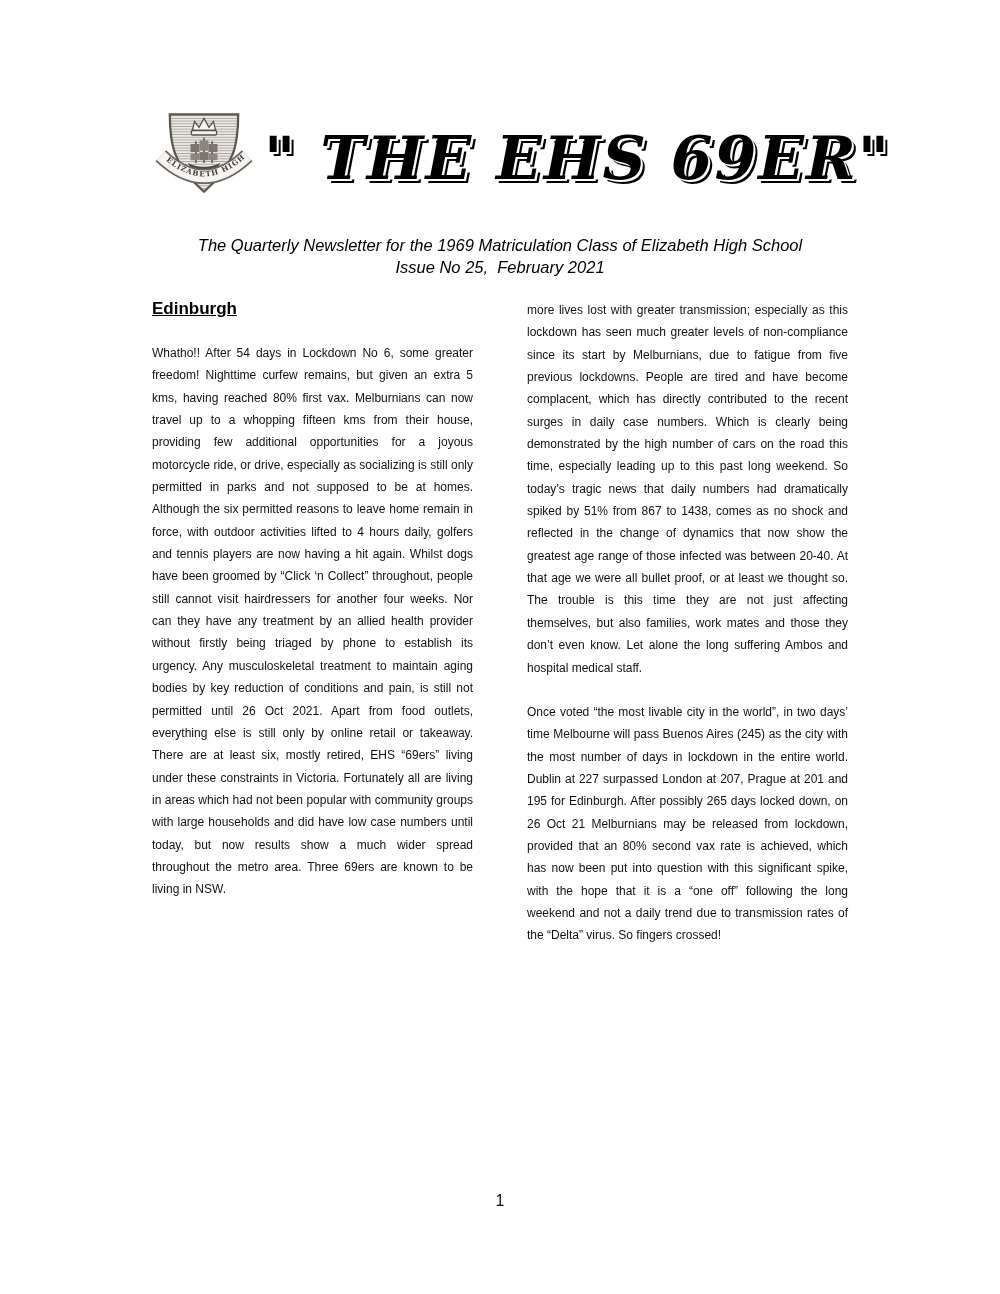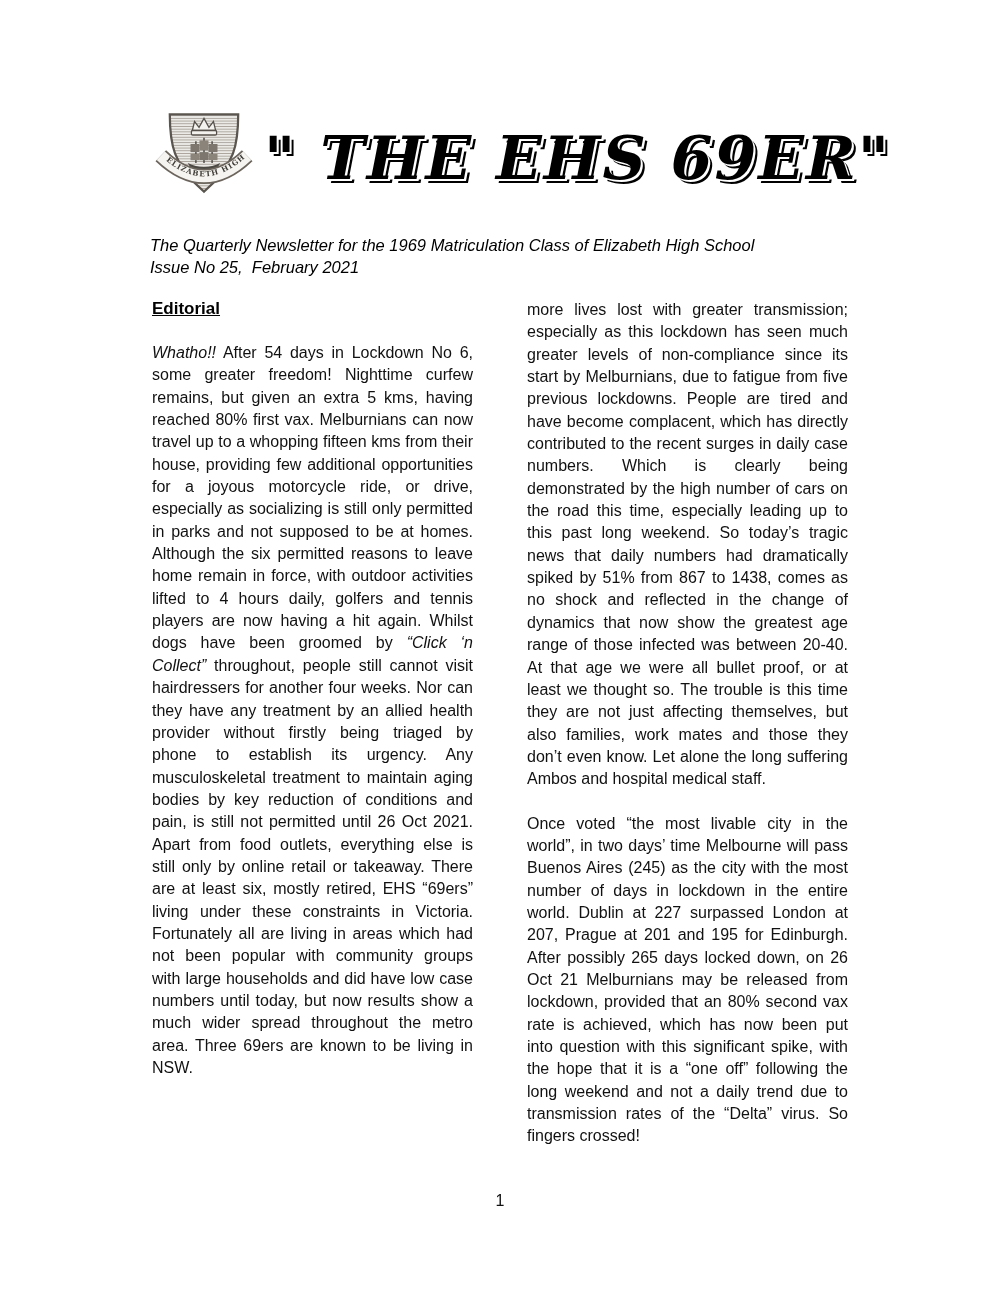--- a/index.html
+++ b/index.html
@@ -43,20 +43,21 @@
     letter-spacing: 2px;
     white-space: nowrap;
     color: #000;
     text-shadow: 2px 2px 0 #ffffff, 4px 4px 0 #000000;
   }
   .subtitle {
     position: absolute;
     top: 234px;
     left: 150px;
     width: 700px;
+    text-align: center;
     font-style: italic;
     font-size: 16.5px;
     line-height: 22px;
     color: #000;
   }
   .subtitle .line2 { white-space: pre-wrap; }
   .content {
     position: absolute;
     top: 299px;
     left: 152px;
@@ -70,26 +71,26 @@
   }
   h2.heading {
     margin: 0 0 23px 0;
     font-size: 17px;
     font-weight: 700;
     text-decoration: underline;
     color: #000;
   }
   p.para {
     margin: 0 0 22px 0;
-    font-size: 16px;
+    font-size: 12px;
     line-height: 22.35px;
     text-align: justify;
     color: #111;
   }
-  .run-italic { font-style: italic; }
+  .run-italic { }
   .run-underline { }
   .footer {
     position: absolute;
     top: 1192px;
     left: 0;
     width: 100%;
     text-align: center;
     font-size: 16px;
     color: #111;
   }
@@ -145,21 +146,21 @@
     </div>
   </div>
 
   <div class="subtitle">
     <div class="line1">The Quarterly Newsletter for the 1969 Matriculation Class of Elizabeth High School</div>
     <div class="line2">Issue No 25,  February 2021</div>
   </div>
 
   <div class="content">
     <div class="column">
-      <h2 class="heading">Editorial</h2>
+      <h2 class="heading">Edinburgh</h2>
       <p class="para"><span class="run-italic">Whatho!!</span><span class="run-normal"> After 54 days in Lockdown No 6, some greater freedom! Nighttime curfew remains, but given an extra 5 kms, having reached 80% first vax. Melburnians can now travel up to a whopping fifteen kms from their house, providing few additional opportunities for a joyous motorcycle ride, or drive, especially as socializing is still only permitted in parks and not supposed to be at homes. Although the six permitted reasons to leave home remain in force, with outdoor activities lifted to 4 hours daily, golfers and tennis players are now having a hit again. Whilst dogs have been groomed by </span><span class="run-italic">“Click ‘n Collect”</span><span class="run-normal"> throughout, people still cannot visit hairdressers for another four weeks. Nor can they have any treatment by an allied health provider without firstly being triaged by phone to establish its urgency. Any musculoskeletal treatment to maintain aging bodies by key reduction of conditions and pain, is still not permitted until 26 Oct 2021. Apart from food outlets, everything else is still only by online retail or takeaway. There are at least six, mostly retired, EHS “69ers” living under these constraints in Victoria. Fortunately all are living in areas which had not been popular with community groups with large households and did have low case numbers until today, but now results show a much wider spread throughout the metro area. Three 69ers are known to be living in NSW.</span></p>
     </div>
     <div class="column">
       <p class="para"><span class="run-normal">more lives lost with greater transmission; especially as this lockdown has seen much greater levels of non-compliance since its start by Melburnians, due to fatigue from five previous lockdowns. People are tired and have become complacent, which has directly contributed to the recent surges in daily case numbers. Which is clearly being demonstrated by the high number of cars on the road this time, especially leading up to this past long weekend. So today’s tragic news that daily numbers had dramatically spiked by 51% from 867 to 1438, comes as no shock and reflected in the change of dynamics that now show the greatest age range of those infected was between 20-40. At that age we were all bullet proof, or at least we thought so. The trouble is this time they are not just affecting themselves, but also families, work mates and those they don’t even know. Let alone the long suffering Ambos and hospital medical staff.</span></p>
       <p class="para"><span class="run-normal">Once voted “the most livable city in the world”, in two days’ time Melbourne will pass Buenos Aires (245) as the city with the most number of days in lockdown in the entire world. Dublin at 227 surpassed London at 207, Prague at 201 and 195 for Edinburgh. After possibly 265 days locked down, on 26 Oct 21 Melburnians </span><span class="run-underline">may</span><span class="run-normal"> be released from lockdown, provided that an 80% second vax rate is achieved, which has now been put into question with this significant spike, with the hope that it is a “one off” following the long weekend and not a daily trend due to transmission rates of the “Delta” virus. So fingers crossed!</span></p>
     </div>
   </div>
 
   <div class="footer">
     <span>1</span>

